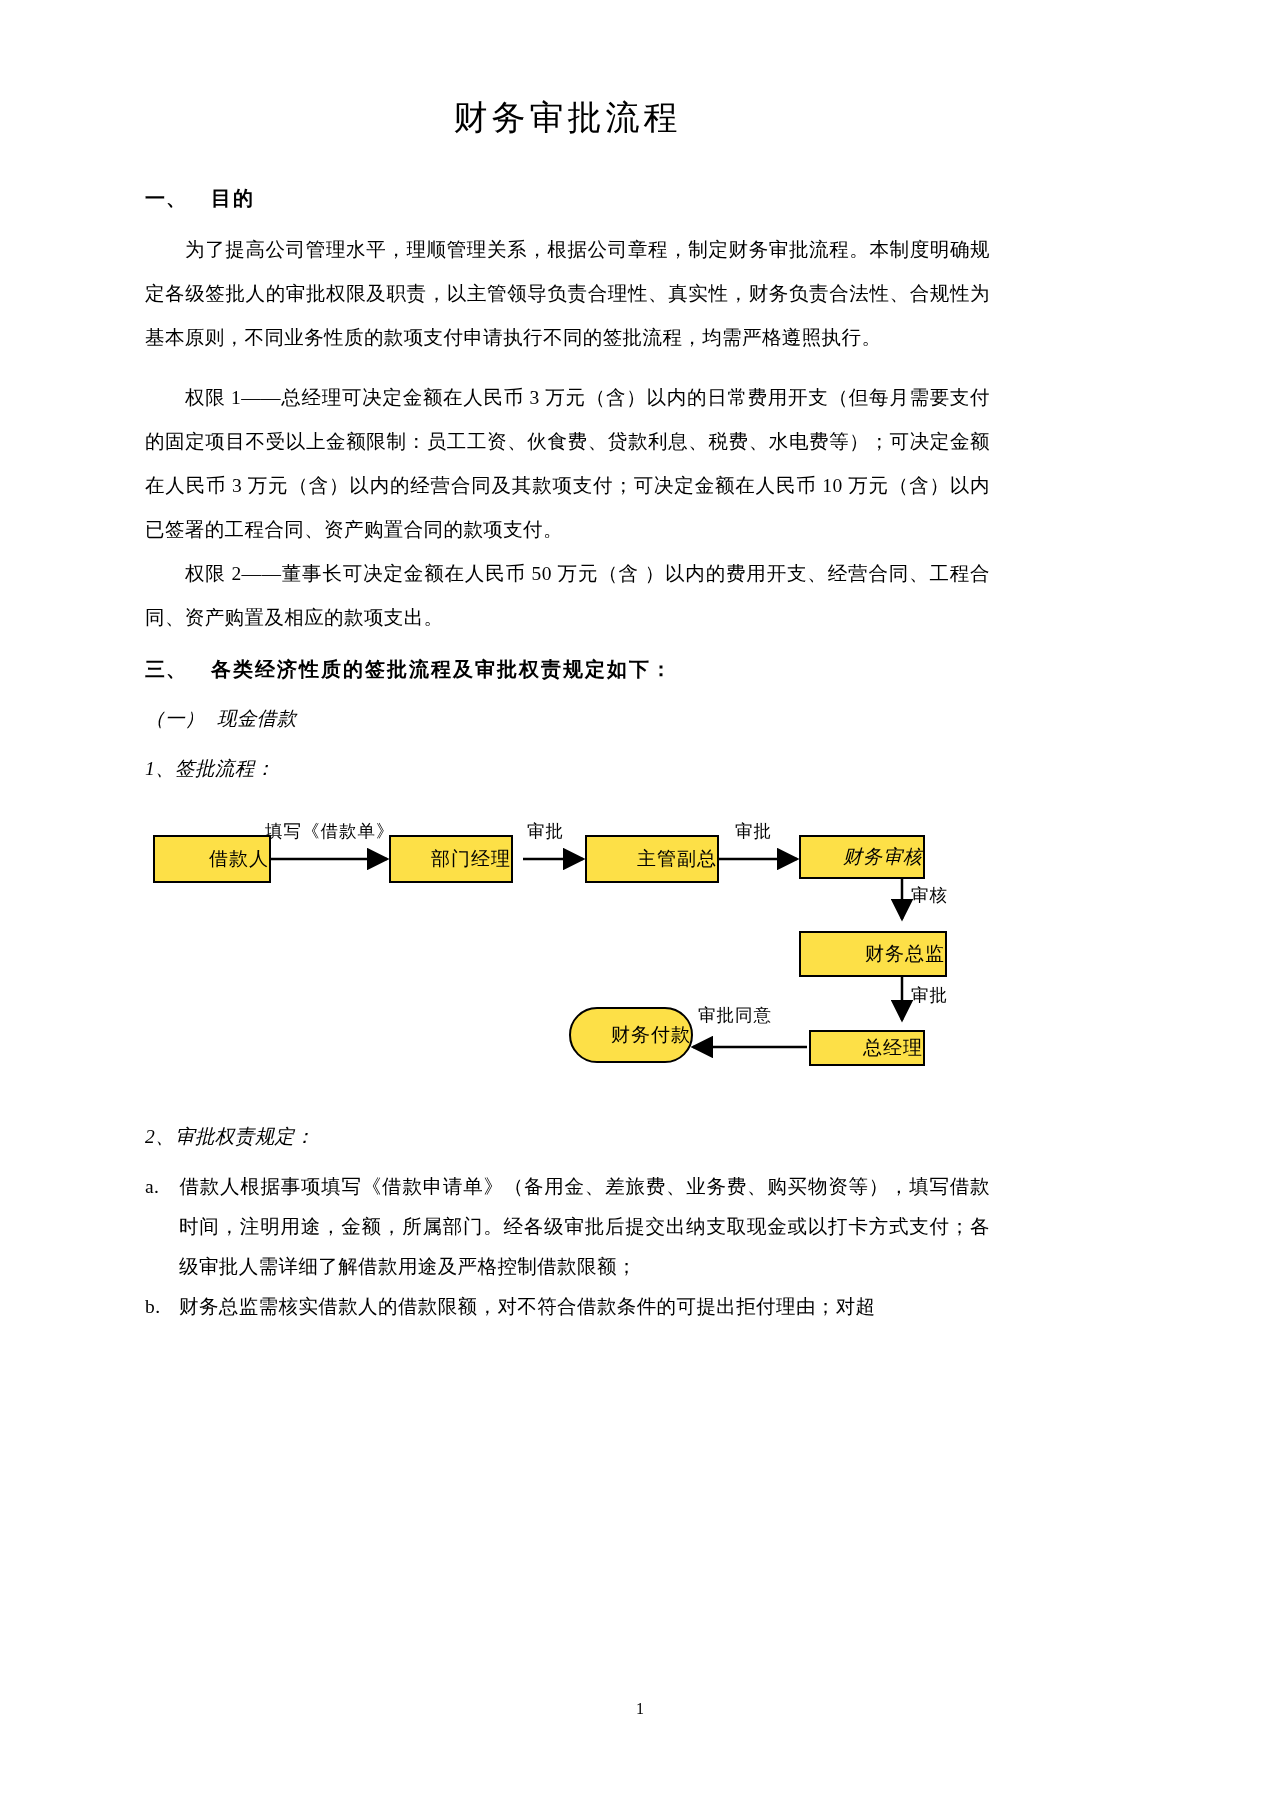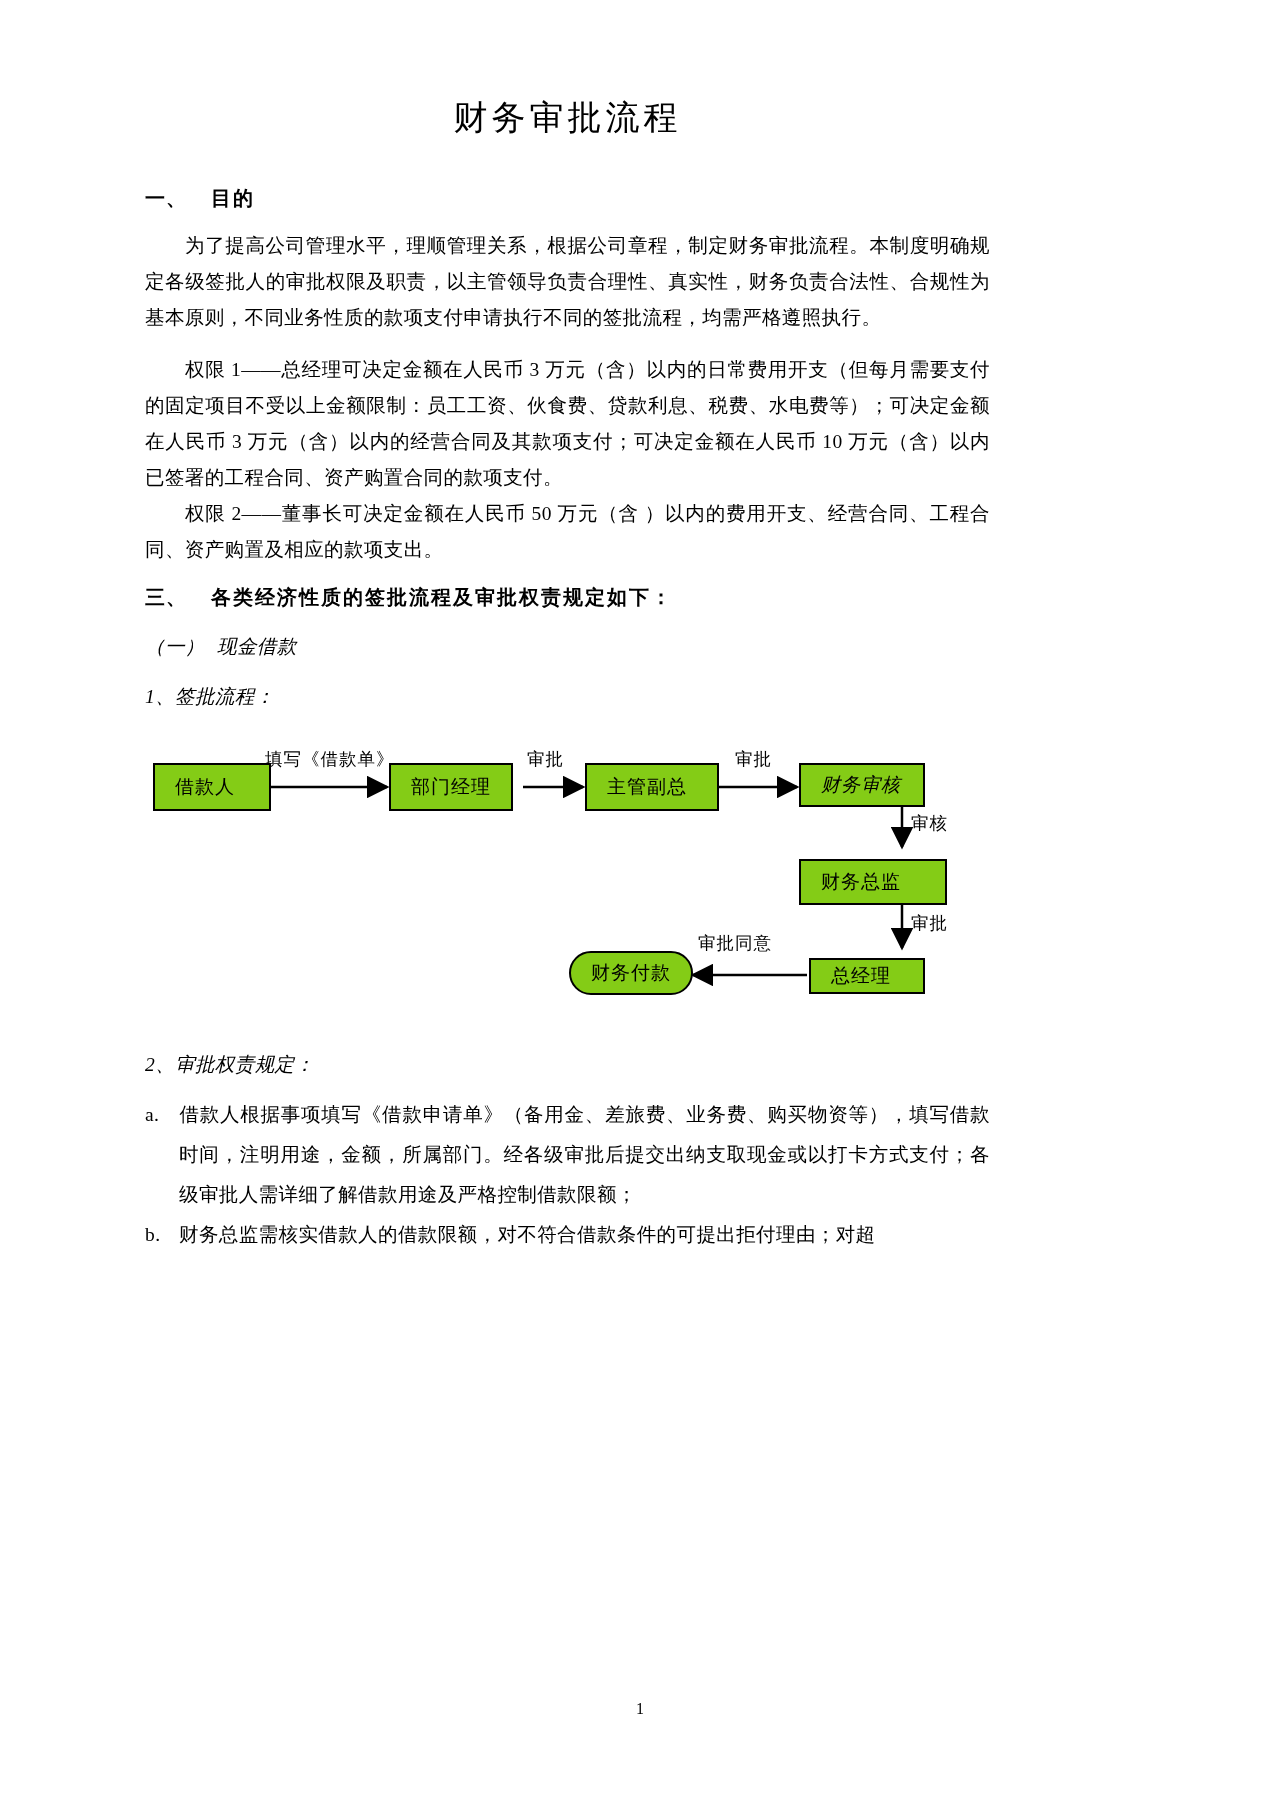--- a/index.html
+++ b/index.html
@@ -35,21 +35,21 @@
     font-size:20px;
     font-weight:bold;
     font-family:"Liberation Sans","DejaVu Sans",sans-serif;
     margin:0 0 16px 0;
     letter-spacing:1px;
   }
   .h2 .num { display:inline-block; min-width:66px; }
   .h2 .txt { letter-spacing:2px; }
   p.body {
     font-size:19.5px;
-    line-height:36px;
+    line-height:44px;
     margin:0 0 16px 0;
     text-align:justify;
     text-justify:inter-ideograph;
     letter-spacing:0.4px;
   }
   p.body.indent { text-indent:40px; }
   p.body.tight { margin-bottom:0; }
   .sub-h {
     font-size:19.5px;
     line-height:40px;
@@ -75,24 +75,24 @@
   .flow {
     position:relative;
     width:845px;
     height:300px;
     margin:18px 0 10px 0;
   }
   .node {
     position:absolute;
     box-sizing:border-box;
     border:2px solid #000;
-    background:#84cc16;
+    background:#fde047;
     display:flex;
     align-items:center;
-    justify-content:flex-start;
+    justify-content:flex-end;
     font-size:19px;
     letter-spacing:1px;
     font-family:"Liberation Serif","DejaVu Serif",serif;
     padding-left:20px;
   }
   .node.oval { border-radius:999px; }
   .edge-label {
     position:absolute;
     font-size:17.5px;
     letter-spacing:1px;
@@ -170,21 +170,21 @@
       </div>
       <div class="node" style="left:654px; top:28px; width:126px; height:44px;font-style:italic;">
         <span>财务审核</span>
       </div>
       <div class="node" style="left:654px; top:124px; width:148px; height:46px;">
         <span>财务总监</span>
       </div>
       <div class="node" style="left:664px; top:223px; width:116px; height:36px;">
         <span>总经理</span>
       </div>
-      <div class="node oval" style="left:424px; top:216px; width:124px; height:44px;">
+      <div class="node oval" style="left:424px; top:200px; width:124px; height:56px;">
         <span>财务付款</span>
       </div>
 
       <div class="edge-label" style="left:120px; top:12px;">填写《借款单》</div>
       <div class="edge-label" style="left:382px; top:12px;">审批</div>
       <div class="edge-label" style="left:590px; top:12px;">审批</div>
       <div class="edge-label" style="left:766px; top:76px;">审核</div>
       <div class="edge-label" style="left:766px; top:176px;">审批</div>
       <div class="edge-label" style="left:553px; top:196px;">审批同意</div>
     </div>

